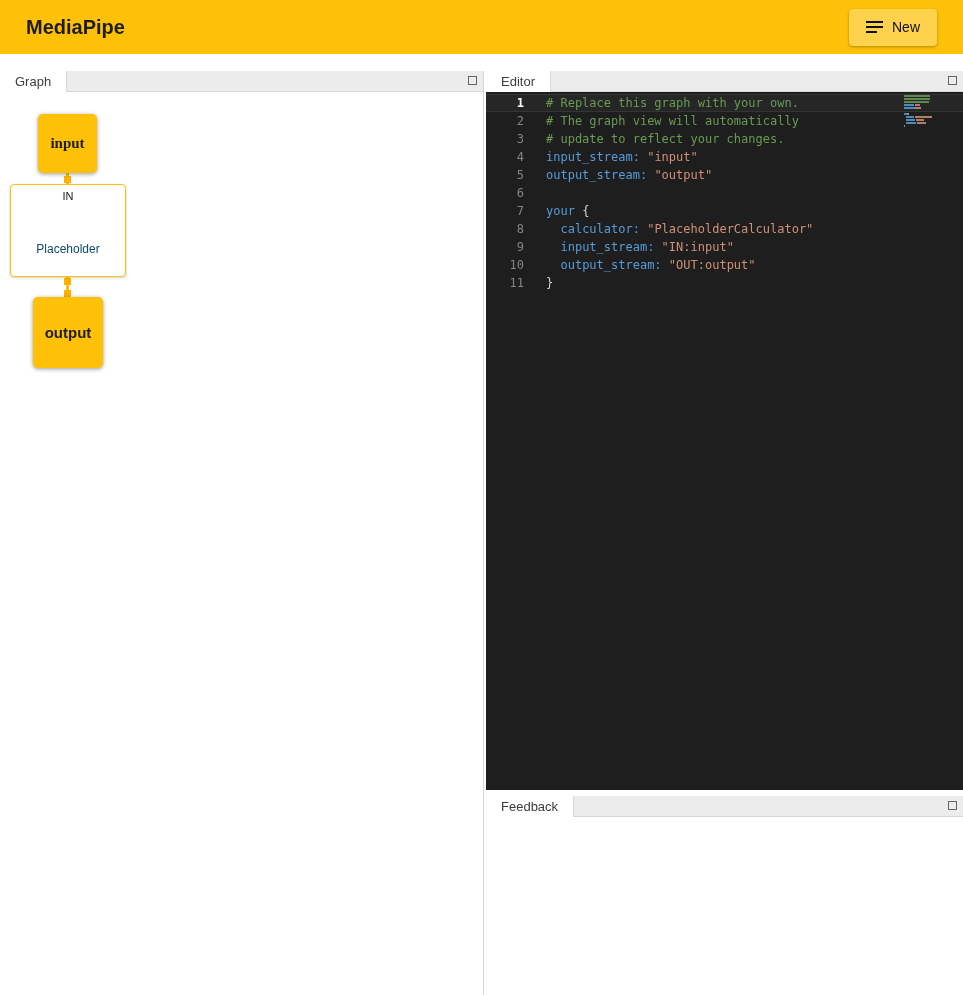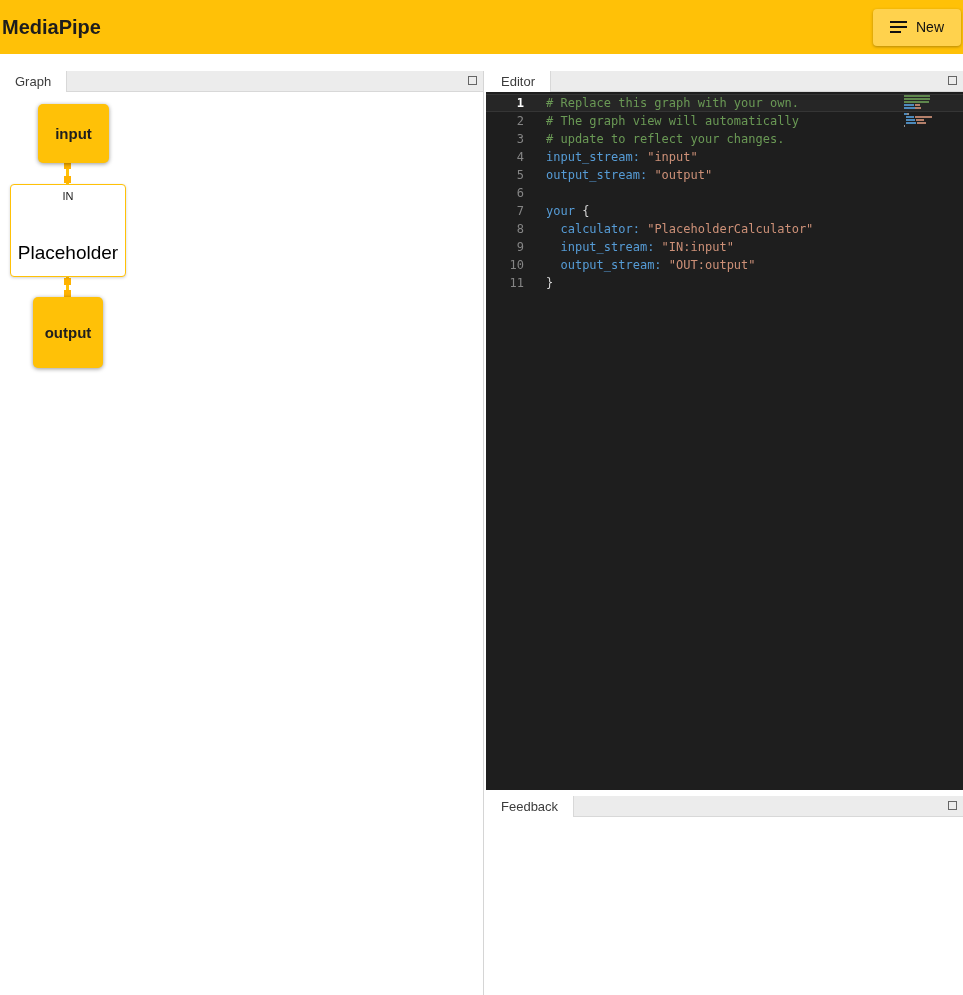--- a/index.html
+++ b/index.html
@@ -7,21 +7,21 @@
   html, body { margin: 0; padding: 0; background: #fff; }
   body {
     width: 963px; height: 995px; overflow: hidden;
     font-family: "Liberation Sans", sans-serif;
     color: #212121;
   }
 
   
   .app-header {
     height: 54px; background: var(--accent, #FFC107);
-    display: flex; align-items: center; padding: 0 2px;
+    display: flex; align-items: center; padding: 0 26px;
   }
   .app-title { font-size: 20px; font-weight: 700; color: #1d1d1d; }
   .header-actions { margin-left: auto; display: flex; gap: 9px; }
   .hdr-btn {
     height: 37px; border: none; border-radius: 4px; cursor: pointer;
     background: #ffd24d; box-shadow: 0 1px 3px rgba(0,0,0,0.3);
     display: flex; align-items: center; gap: 9px; padding: 0 17px;
     font-family: "Liberation Sans", sans-serif;
     font-size: 14px; font-weight: 500; color: #111;
   }
@@ -57,30 +57,30 @@
   .graph-body { overflow: hidden; }
   .gnode {
     position: absolute; border-radius: 5px;
     display: flex; align-items: center; justify-content: center;
   }
   .amber-node {
     background: var(--accent, #FFC107);
     box-shadow: 0 1px 4px rgba(0,0,0,0.4);
     font-weight: 700; font-size: 15px; color: #1f1f1f; cursor: pointer;
   }
-  .input-node  { left: 38px; top: 12px; width: 71px; height: 59px; }
+  .input-node  { left: 38px; top: 22px; width: 59px; height: 59px; font-family: Liberation Serif, serif; }
   .output-node { left: 33px; top: 205px; width: 70px; height: 71px; }
   .placeholder-node {
     left: 10px; top: 92px; width: 116px; height: 93px;
     background: #fff; border: 1px solid var(--accent, #FFC107); border-radius: 4px;
     box-shadow: 0 1px 3px rgba(0,0,0,0.18);
     flex-direction: column; justify-content: space-between;
     padding: 5px 0 7px; cursor: pointer; gap: 40px;
   }
-  .placeholder-node .node-title { font-size: 19px; color: #000000; }
+  .placeholder-node .node-title { font-size: 12px; color: #0c4a6e; }
   .port-label { font-size: 11px; color: #212121; }
   .edge {
     position: absolute; left: 66px; width: 3px;
     background: var(--accent, #FFC107);
   }
   .edge1 { top: 66px; height: 28px; }
   .edge2 { top: 183px; height: 24px; }
   .port {
     position: absolute; left: 64px; width: 7px; height: 7px;
     background: #FFB300;

